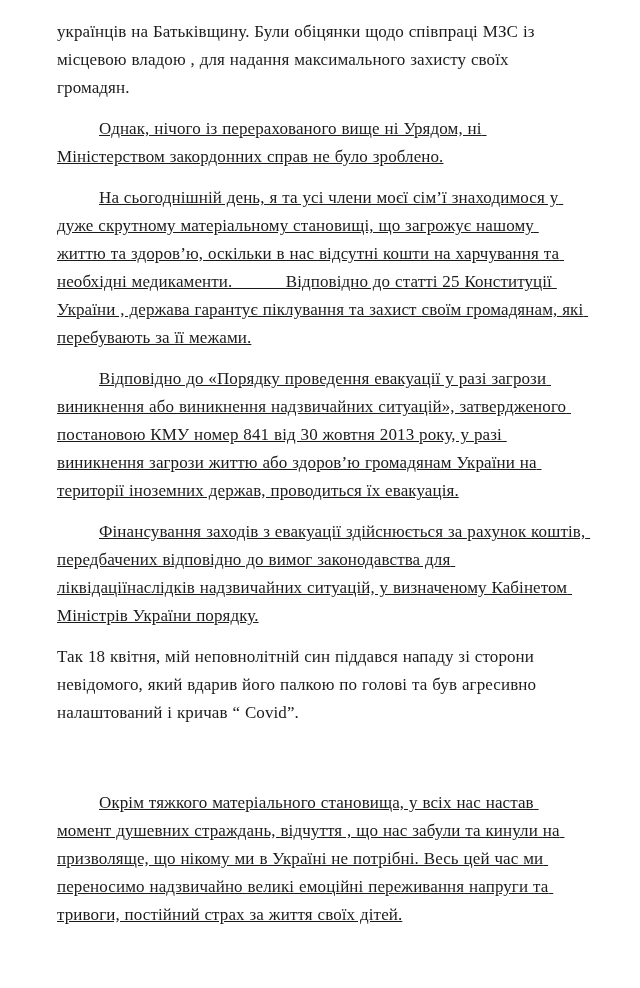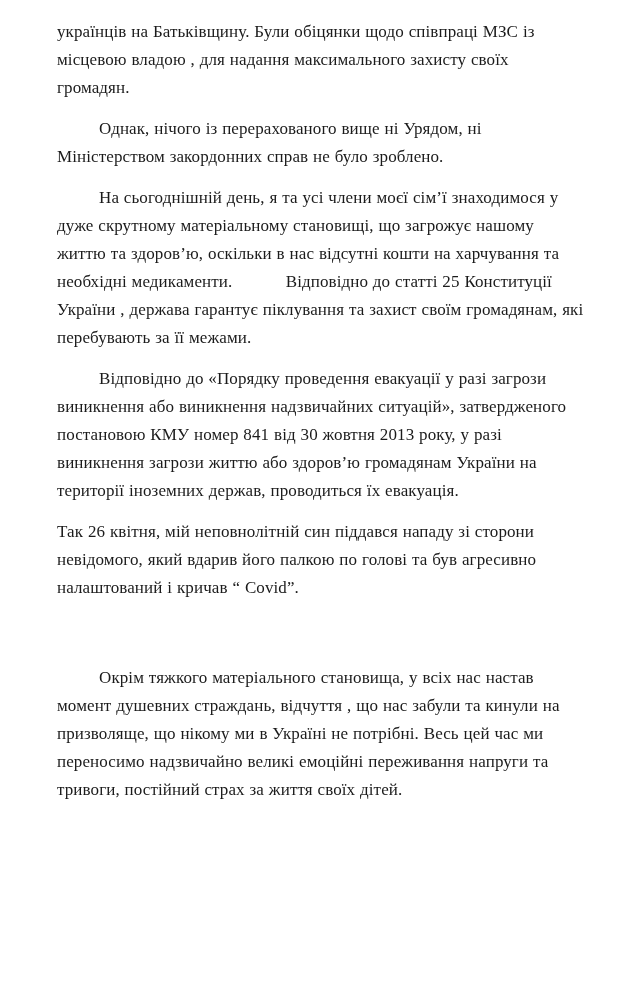--- a/index.html
+++ b/index.html
@@ -21,35 +21,37 @@
     margin: 0 0 13px 0;
     font-size: 17px;
     line-height: 28px;
     text-align: left;
     white-space: pre-wrap;
     letter-spacing: 0.1px;
     word-spacing: 0.5px;
   }
   .indent {
     text-indent: 42px;
+    text-decoration: underline;
   }
   .big-gap {
     margin-top: 62px;
   }
 </style>
 </head>
 <body>
 
 <div class="page">
   <p class="para">українців на Батьківщину. Були обіцянки щодо співпраці МЗС із місцевою владою , для надання максимального захисту своїх громадян.</p>
 
   <p class="para indent">Однак, нічого із перерахованого вище ні Урядом, ні Міністерством закордонних справ не було зроблено.</p>
 
   <p class="para indent">На сьогоднішній день, я та усі члени моєї сім’ї знаходимося у дуже скрутному матеріальному становищі, що загрожує нашому життю та здоров’ю, оскільки в нас відсутні кошти на харчування та необхідні медикаменти.           Відповідно до статті 25 Конституції України , держава гарантує піклування та захист своїм громадянам, які перебувають за її межами.</p>
 
   <p class="para indent">Відповідно до «Порядку проведення евакуації у разі загрози виникнення або виникнення надзвичайних ситуацій», затвердженого постановою КМУ номер 841 від 30 жовтня 2013 року, у разі виникнення загрози життю або здоров’ю громадянам України на території іноземних держав, проводиться їх евакуація.</p>
 
+  <p class="para indent">Фінансування заходів з евакуації здійснюється за рахунок коштів, передбачених відповідно до вимог законодавства для ліквідаціїнаслідків надзвичайних ситуацій, у визначеному Кабінетом Міністрів України порядку.</p>
 
 
-  <p class="para">Так 26 квітня, мій неповнолітній син піддався нападу зі сторони невідомого, який вдарив його палкою по голові та був агресивно налаштований і кричав “ Covid”.</p>
+  <p class="para">Так 18 квітня, мій неповнолітній син піддався нападу зі сторони невідомого, який вдарив його палкою по голові та був агресивно налаштований і кричав “ Covid”.</p>
 
   <p class="para indent big-gap">Окрім тяжкого матеріального становища, у всіх нас настав момент душевних страждань, відчуття , що нас забули та кинули на призволяще, що нікому ми в Україні не потрібні. Весь цей час ми переносимо надзвичайно великі емоційні переживання напруги та тривоги, постійний страх за життя своїх дітей.</p>
 </div>
 
 </body></html>

